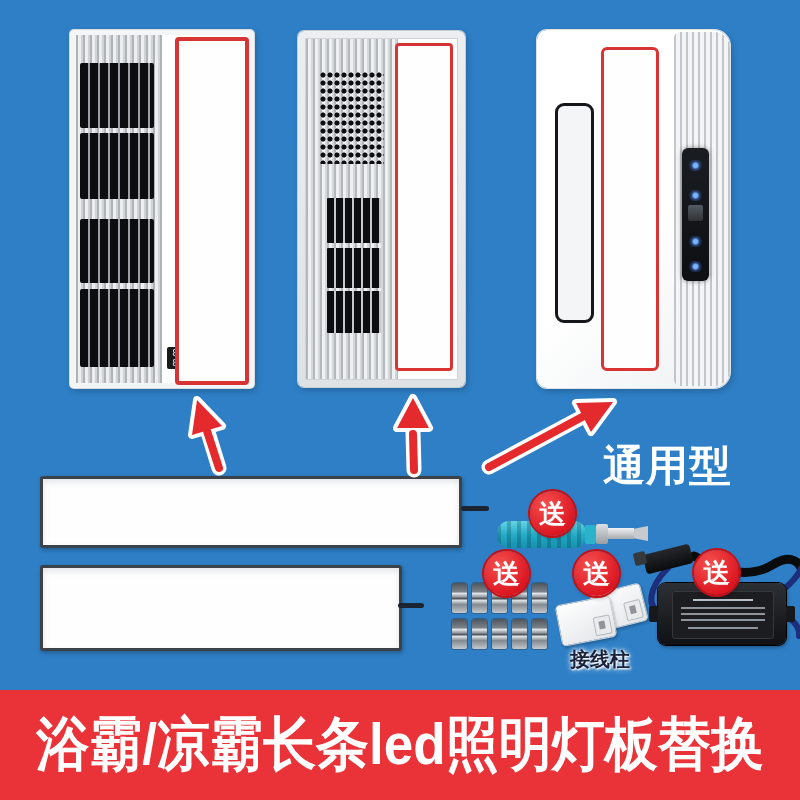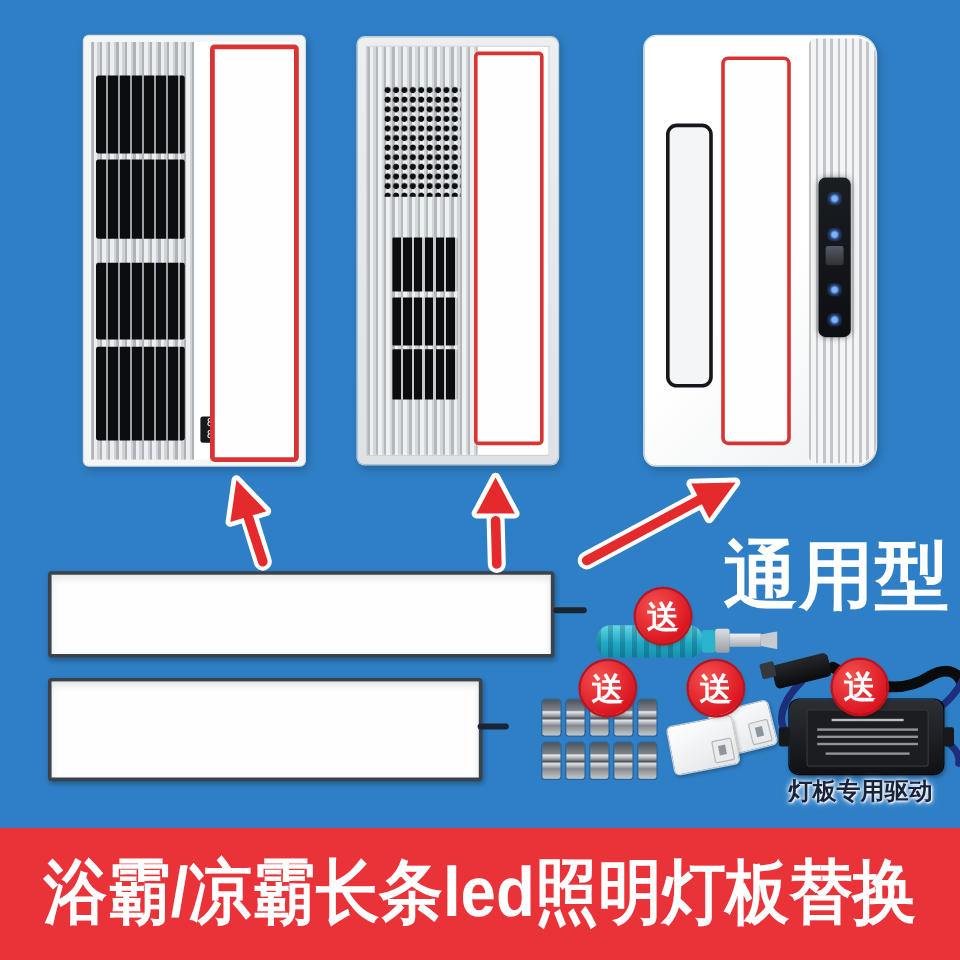--- a/index.html
+++ b/index.html
@@ -55,21 +55,21 @@
   
   .strip{position:absolute;background:#fefefe;border:3px solid #3c424a;border-radius:3px;
          box-shadow:1px 2px 4px rgba(0,0,0,.28), inset 0 3px 6px rgba(125,135,145,.22);}
   #strip1{left:40px;top:476px;width:416px;height:66px;}
   #strip2{left:40px;top:565px;width:356px;height:80px;}
   .wire{position:absolute;height:5px;background:#1b2433;border-radius:3px;}
   #wire1{left:461px;top:506px;width:28px;}
   #wire2{left:398px;top:603px;width:26px;}
 
   
-  .universal{position:absolute;left:603px;top:438px;width:196px;color:#fff;font-size:62px;
+  .universal{position:absolute;left:603px;top:438px;width:196px;color:#fff;font-size:42px;
          font-weight:900;letter-spacing:1px;white-space:nowrap;}
 
   
   .gift{position:absolute;width:45px;height:45px;border-radius:50%;display:flex;align-items:center;
         justify-content:center;color:#fff;font-size:27px;font-weight:bold;
         background:radial-gradient(circle at 35% 30%,#f4504f,#dc1620 72%);
         box-shadow:0 0 0 2px #c21118, 1px 2px 4px rgba(0,0,0,.35);}
   #gift-screwdriver{left:530px;top:491px;}
   #gift-clips{left:484px;top:551px;}
   #gift-terminals{left:574px;top:551px;}
@@ -242,19 +242,19 @@
     </div>
     <div class="drv-tab" style="left:-9px;"></div>
     <div class="drv-tab" style="right:-9px;"></div>
   </div>
 
   <div id="gift-screwdriver" class="gift">送</div>
   <div id="gift-clips" class="gift">送</div>
   <div id="gift-terminals" class="gift">送</div>
   <div id="gift-driver" class="gift">送</div>
 
-  <div id="label-driver" class="item-label">灯板专用驱动</div>
+  <div id="label-terminals" class="item-label">接线柱</div>
 
   <div class="banner">
     <div class="banner-text">浴霸/凉霸长条led照明灯板替换</div>
   </div>
 
 </div>
 
 </body></html>

